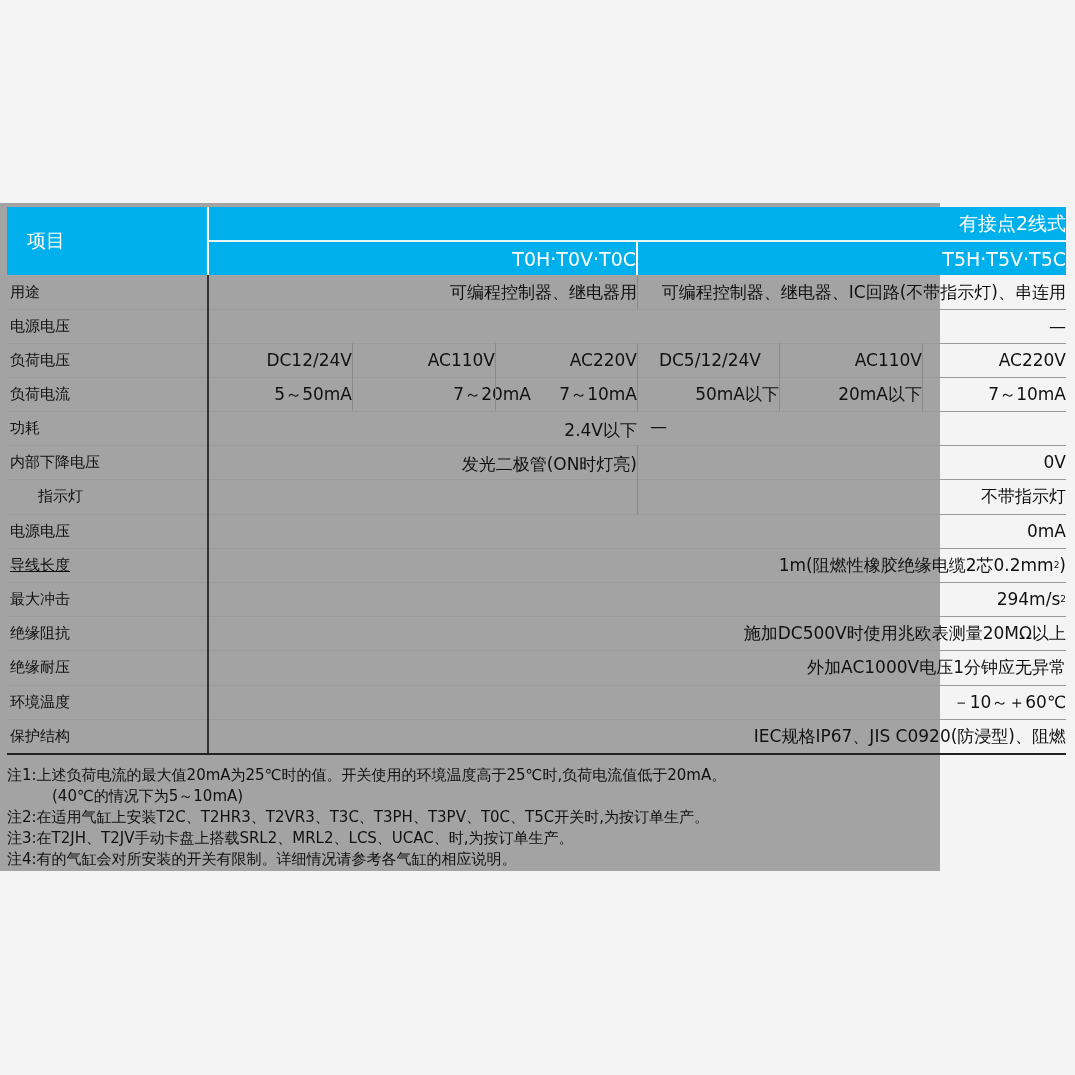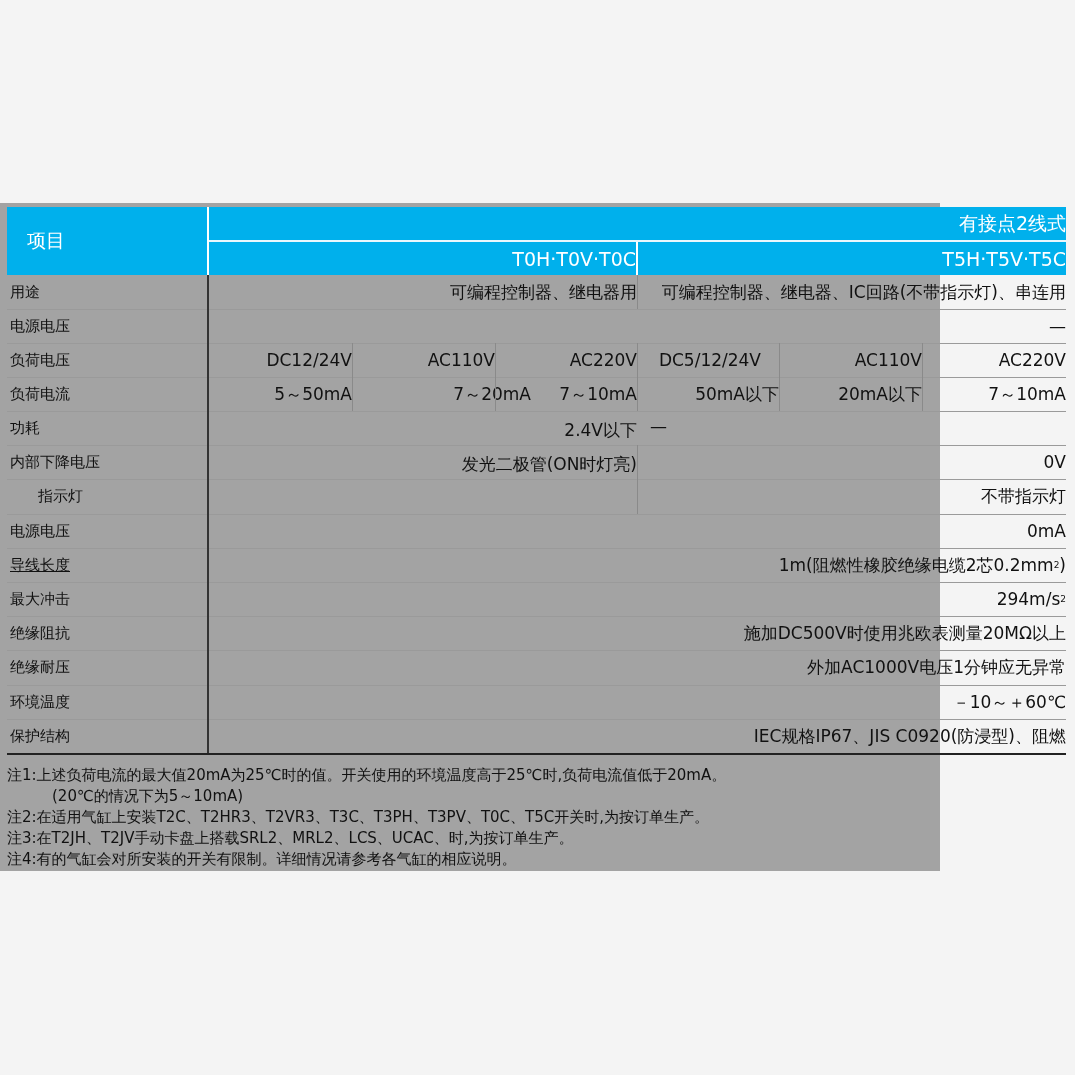--- a/index.html
+++ b/index.html
@@ -207,21 +207,21 @@
     <div class="vline" style="left:488px;top:136px;height:68px;"></div>
     <div class="vline" style="left:630px;top:136px;height:68px;"></div>
     <div class="vline" style="left:772px;top:136px;height:68px;"></div>
     <div class="vline" style="left:915px;top:136px;height:68px;"></div>
     <div class="vline" style="left:630px;top:238px;height:69px;"></div>
   </div>
 
   <div class="notes">
     <div class="note">
       <span>注1:</span><span>上述负荷电流的最大值20mA为25℃时的值。开关使用的环境温度高于25℃时,负荷电流值低于20mA。</span>
-      <span class="indent">(20℃的情况下为5～10mA)</span>
+      <span class="indent">(40℃的情况下为5～10mA)</span>
     </div>
     <div class="note">
       <span>注2:</span><span>在适用气缸上安装T2C、T2HR3、T2VR3、T3C、T3PH、T3PV、T0C、T5C开关时,为按订单生产。</span>
     </div>
     <div class="note">
       <span>注3:</span><span>在T2JH、T2JV手动卡盘上搭载SRL2、MRL2、LCS、UCAC、时,为按订单生产。</span>
     </div>
     <div class="note">
       <span>注4:</span><span>有的气缸会对所安装的开关有限制。详细情况请参考各气缸的相应说明。</span>
     </div>

